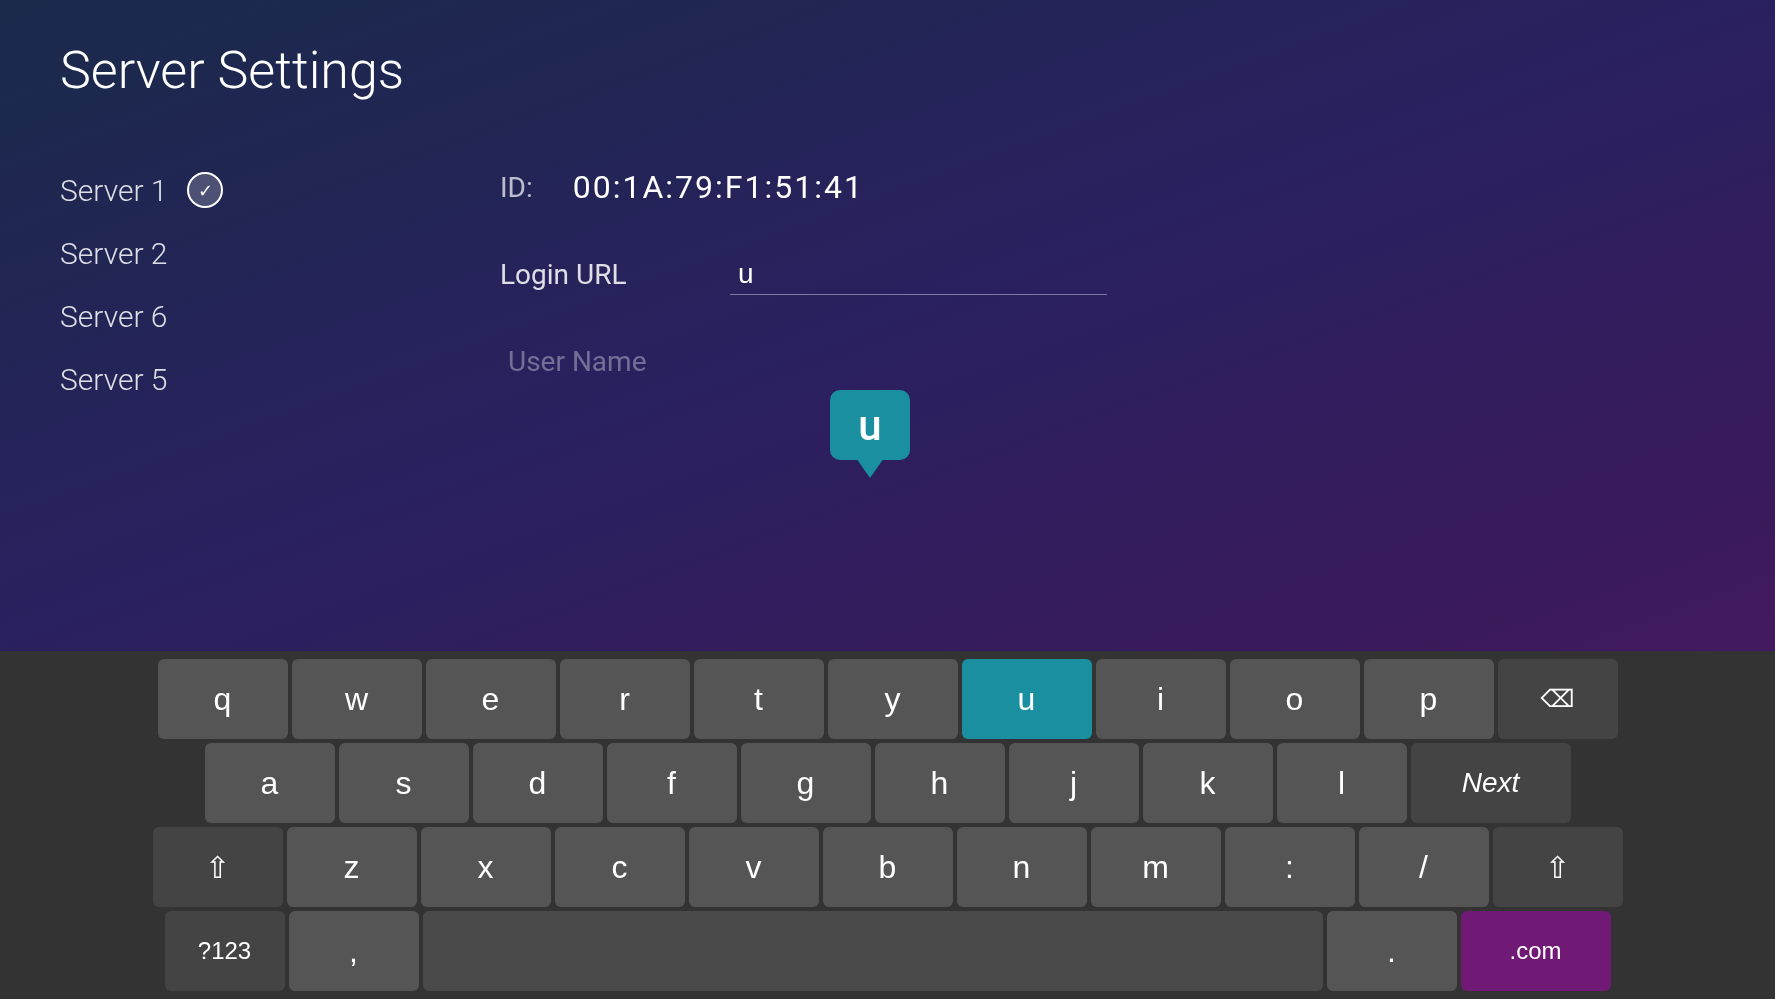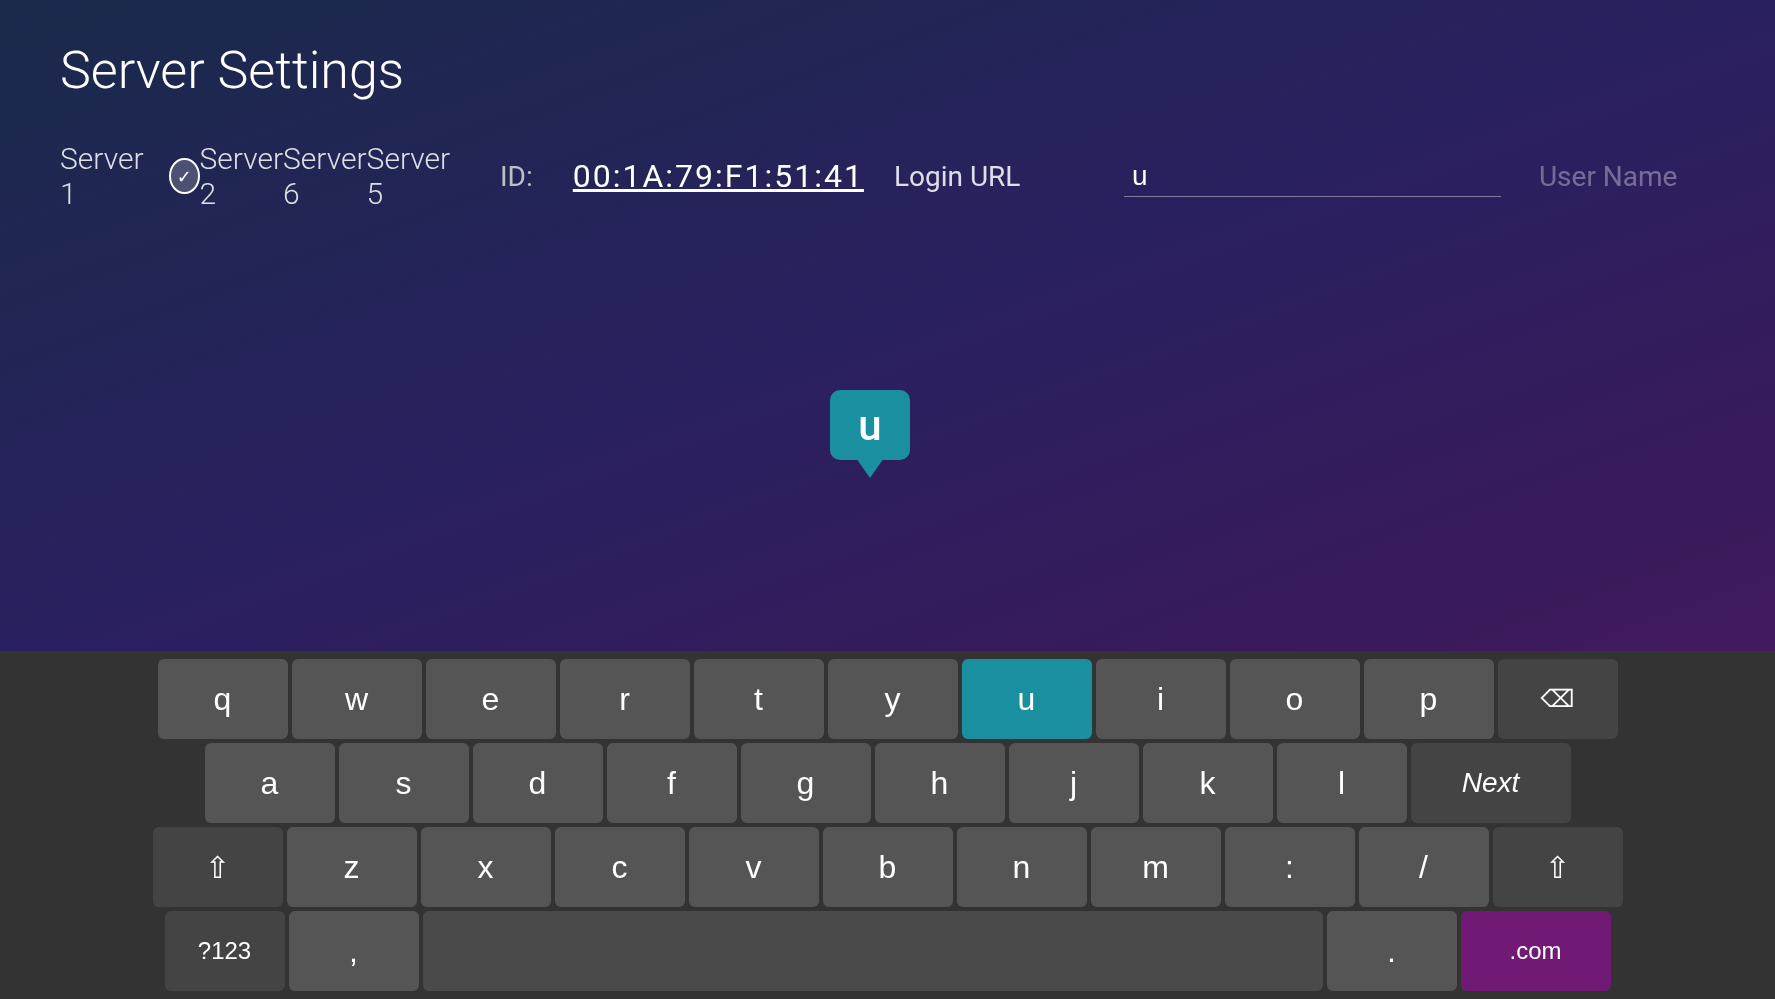--- a/index.html
+++ b/index.html
@@ -22,33 +22,33 @@
       left: 0;
       width: 100%;
       height: 510px;
       padding: 40px 60px;
     }
 
     .page-title {
       font-size: 52px;
       font-weight: 300;
       color: white;
-      margin-bottom: 26px;
+      margin-bottom: 57px;
     }
 
     .layout {
       display: flex;
       gap: 0;
     }
 
     
     .server-list {
       width: 380px;
       display: flex;
-      flex-direction: row;
+      flex-direction: column;
       gap: 0;
     }
 
     .server-item {
       display: flex;
       align-items: center;
       padding: 14px 0;
       font-size: 30px;
       font-weight: 300;
       color: rgba(255,255,255,0.85);
@@ -72,42 +72,41 @@
     .server-item.active .check-icon {
       background: rgba(255,255,255,0.2);
       border-color: white;
     }
 
     
     .settings-panel {
       flex: 1;
       padding-left: 60px;
       display: flex;
-      flex-direction: row;
+      flex-direction: column;
       gap: 30px;
     }
 
     .id-row {
       display: flex;
       align-items: center;
       gap: 40px;
       font-size: 28px;
       padding: 10px 0;
     }
 
     .id-label {
       color: rgba(255,255,255,0.7);
       font-size: 28px;
     }
 
     .id-value {
       color: white;
       font-size: 32px;
       letter-spacing: 2px;
-      text-decoration: underline;
     }
 
     .field-row {
       display: flex;
       align-items: center;
       gap: 30px;
       padding: 8px 0;
     }
 
     .field-label {

